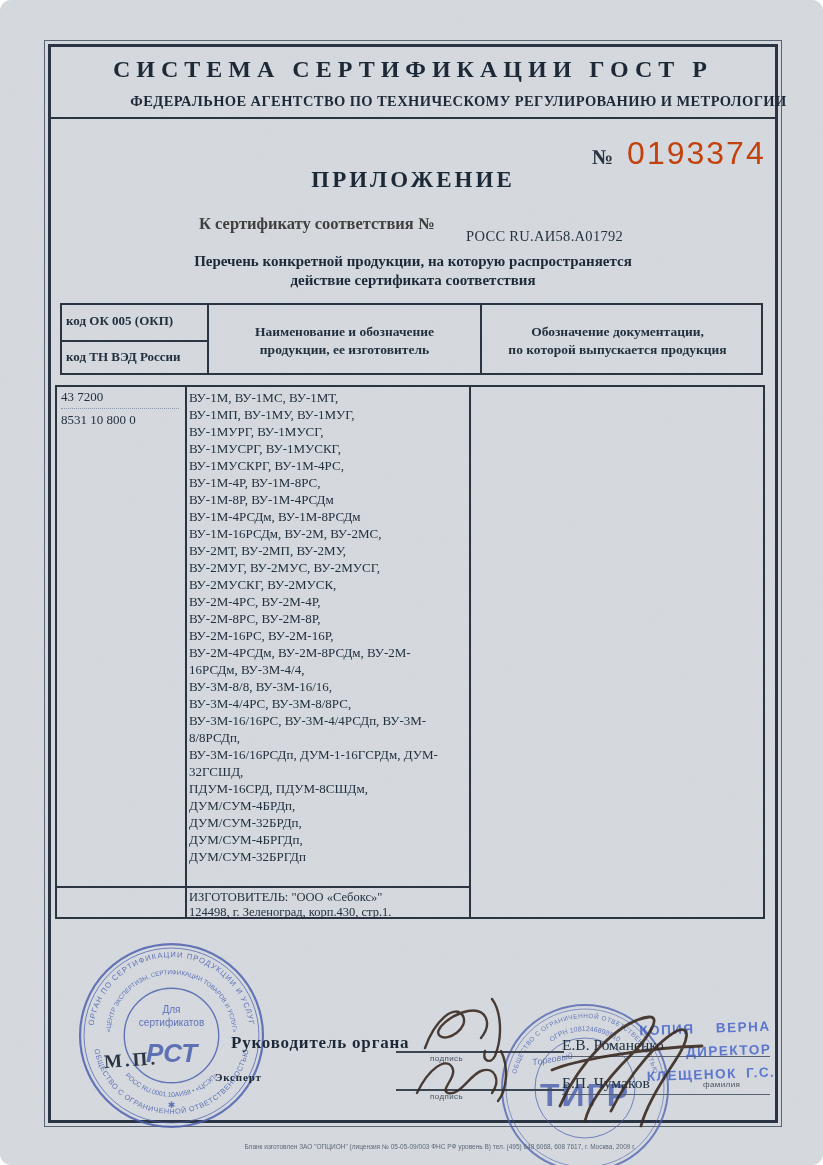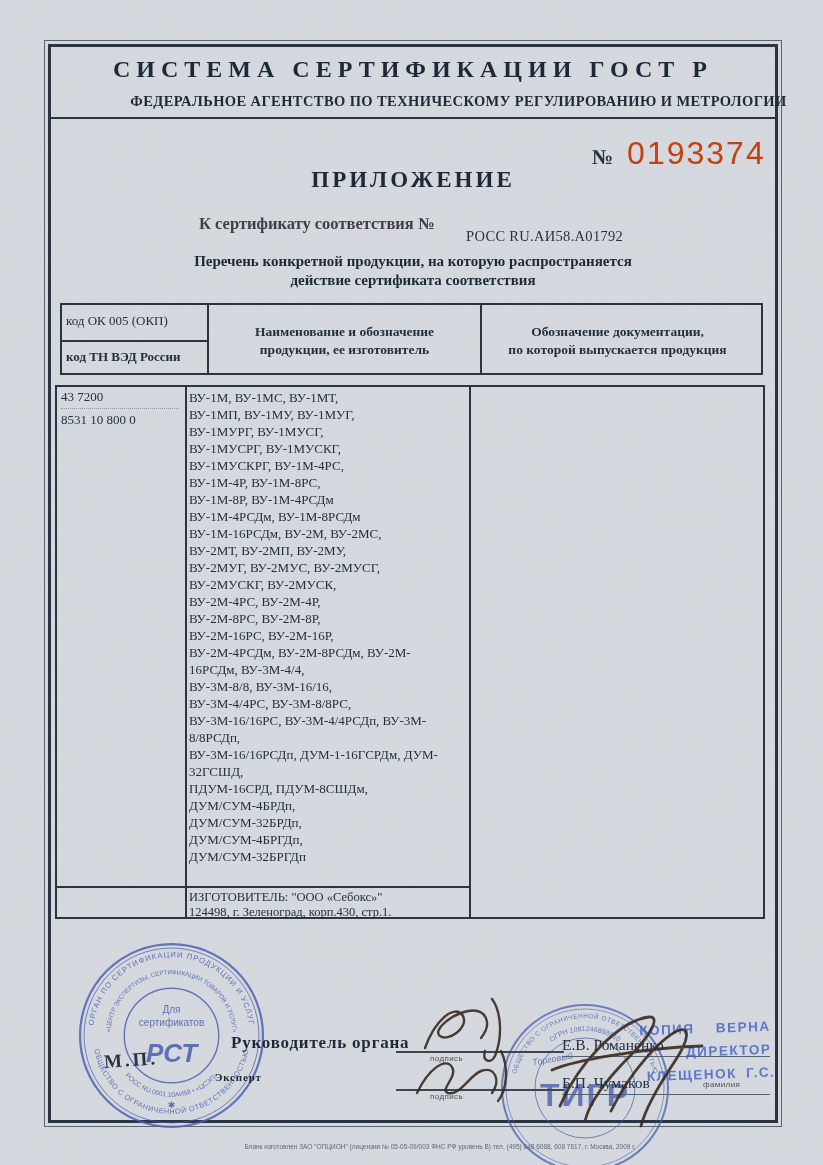--- a/index.html
+++ b/index.html
@@ -4,20 +4,21 @@
 <style>
   html,body{margin:0;padding:0;}
   *{box-sizing:border-box;}
   .page{
     position:relative;
     width:823px;height:1165px;
     background:#d7dbe0;
     overflow:hidden;
     font-family:"Liberation Serif", serif;
     color:#22303e;
+    border-radius:11px;
   }
   .texture{position:absolute;left:0;top:0;z-index:0;pointer-events:none;}
   .layer{position:absolute;z-index:1;}
 
   
   .frame-outer{left:44px;top:40px;width:738px;height:1087px;border:1px solid #5a6370;}
   .frame-inner{left:48px;top:44px;width:730px;height:1079px;border:3px solid #2a3442;}
 
   
   .sys-title{left:48px;top:56px;width:730px;text-align:center;font-size:24px;font-weight:bold;letter-spacing:6px;color:#1d2937;}
@@ -34,21 +35,21 @@
   .cert-label{left:199px;top:214px;font-size:16.5px;font-weight:bold;color:#404040;}
   .cert-number{left:466px;top:228px;font-size:14.5px;color:#26333f;letter-spacing:0.3px;}
 
   .subtitle{left:48px;top:252px;width:730px;text-align:center;font-size:15px;font-weight:bold;line-height:19px;color:#1d2937;}
 
   
   .htable{left:60px;top:303px;width:703px;height:72px;border:2px solid #2b3542;}
   .ht-v{position:absolute;top:0;bottom:0;width:2px;background:#2b3542;}
   .ht-v1{left:145px;} .ht-v2{left:418px;}
   .ht-h1{position:absolute;left:0;width:145px;top:35px;height:1.5px;background:#2b3542;}
-  .ht-c1t{position:absolute;left:4px;top:8px;width:138px;font-size:13px;font-weight:normal;}
+  .ht-c1t{position:absolute;left:4px;top:8px;width:138px;font-size:13px;font-weight:bold;}
   .ht-c1b{position:absolute;left:4px;top:44px;width:138px;font-size:13px;font-weight:bold;}
   .ht-c2{position:absolute;left:147px;top:18px;width:271px;text-align:center;font-size:13.5px;font-weight:bold;line-height:18px;}
   .ht-c3{position:absolute;left:420px;top:18px;width:271px;text-align:center;font-size:13.5px;font-weight:bold;line-height:18px;}
 
   
   .btable{left:55px;top:385px;width:710px;height:534px;border:2px solid #2b3542;}
   .bt-v{position:absolute;top:0;bottom:0;width:1.5px;background:#2b3542;}
   .bt-v1{left:128px;} .bt-v2{left:412px;}
   .codes{position:absolute;left:4px;top:2px;width:118px;font-size:13px;}
   .code-okp{border-bottom:1px dotted #8d96a4;padding-bottom:3px;}

